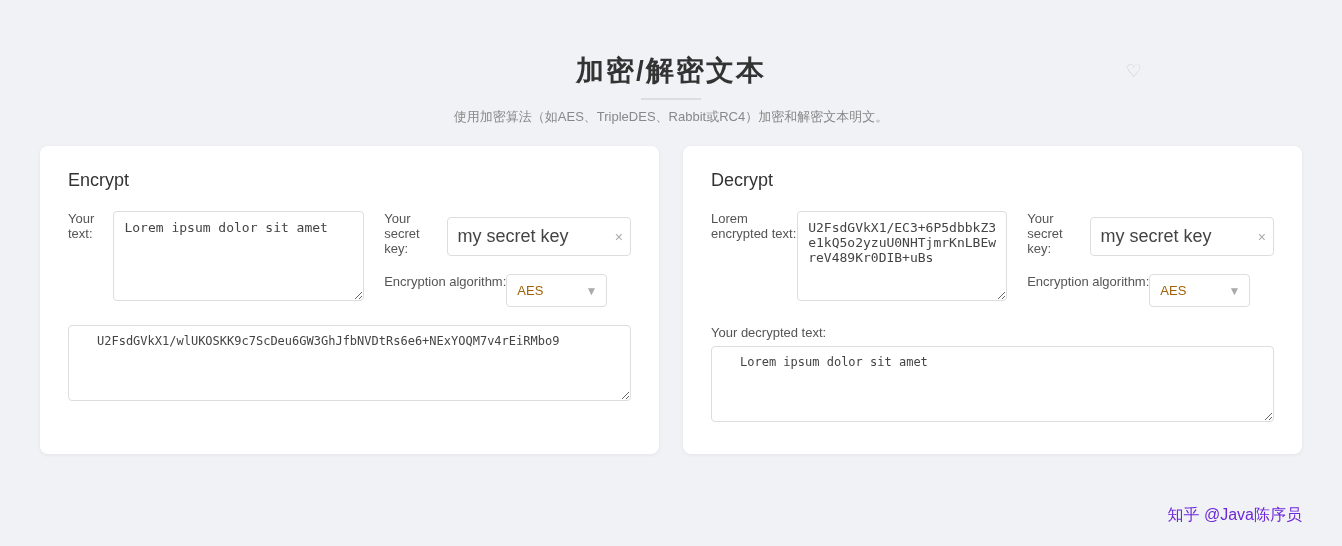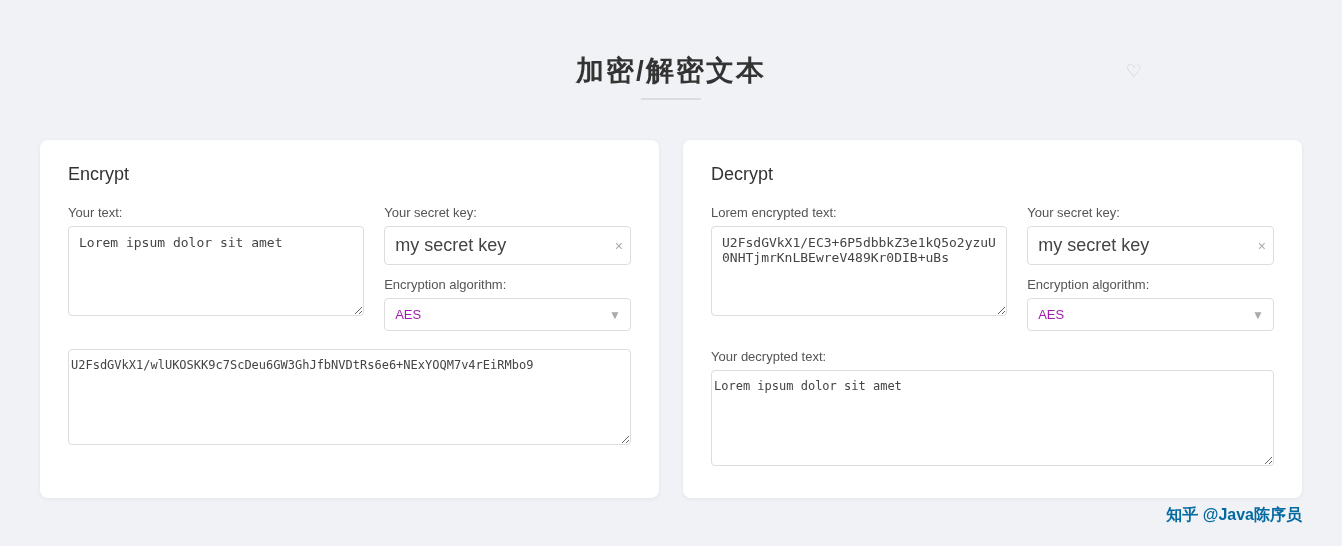--- a/index.html
+++ b/index.html
@@ -48,41 +48,40 @@
       right: 160px;
       top: 8px;
       color: #ccc;
       font-size: 18px;
       cursor: pointer;
     }
 
     .panels {
       display: flex;
       gap: 24px;
-      margin-top: 40px;
+      margin-top: 20px;
     }
 
     .panel {
       flex: 1;
       background: #fff;
       border-radius: 8px;
       padding: 24px 28px 28px;
       box-shadow: 0 1px 4px rgba(0,0,0,0.06);
     }
 
     .panel-title {
       font-size: 18px;
       font-weight: 500;
       color: #333;
       margin-bottom: 20px;
     }
 
     .form-group {
       display: flex;
-      flex-direction: column;
       flex: 1;
     }
 
     .form-label {
       font-size: 13px;
       color: #555;
       margin-bottom: 6px;
     }
 
     .text-input {
@@ -132,21 +131,21 @@
     .select-wrapper {
       position: relative;
     }
 
     .algo-select {
       width: 100%;
       border: 1px solid #ddd;
       border-radius: 4px;
       padding: 8px 30px 8px 10px;
       font-size: 13px;
-      color: #a21caf;
+      color: #a16207;
       background: #fff;
       appearance: none;
       outline: none;
       cursor: pointer;
     }
 
     .select-arrow {
       position: absolute;
       right: 10px;
       top: 50%;
@@ -174,48 +173,49 @@
     }
 
     .result-label {
       font-size: 13px;
       color: #555;
       margin-bottom: 6px;
     }
 
     .result-textarea {
       width: 100%;
-      height: 96px;
+      height: 76px;
       border: 1px solid #ddd;
       border-radius: 4px;
-      padding: 8px 2px;
+      padding: 8px 28px;
       font-size: 12px;
       font-family: monospace;
       color: #444;
       background: #fff;
       resize: vertical;
       outline: none;
     }
 
     .watermark {
       position: fixed;
       bottom: 20px;
       right: 40px;
       font-size: 16px;
-      color: #0369a1;
-      font-weight: 700;
+      color: #6d28d9;
+      font-weight: 400;
     }
   </style>
 </head>
 <body>
 
 <div class="page-wrapper">
   <div class="header">
     <h1 class="header-title">加密/解密文本</h1>
     <div class="header-divider"></div>
+    <p class="header-subtitle">使用加密算法（如AES、TripleDES、Rabbit或RC4）加密和解密文本明文。</p>
     <span class="heart-icon">♡</span>
   </div>
 
   <div class="panels">
 
     <div class="panel">
       <div class="panel-title">Encrypt</div>
 
       <div class="top-inputs-row">
 

